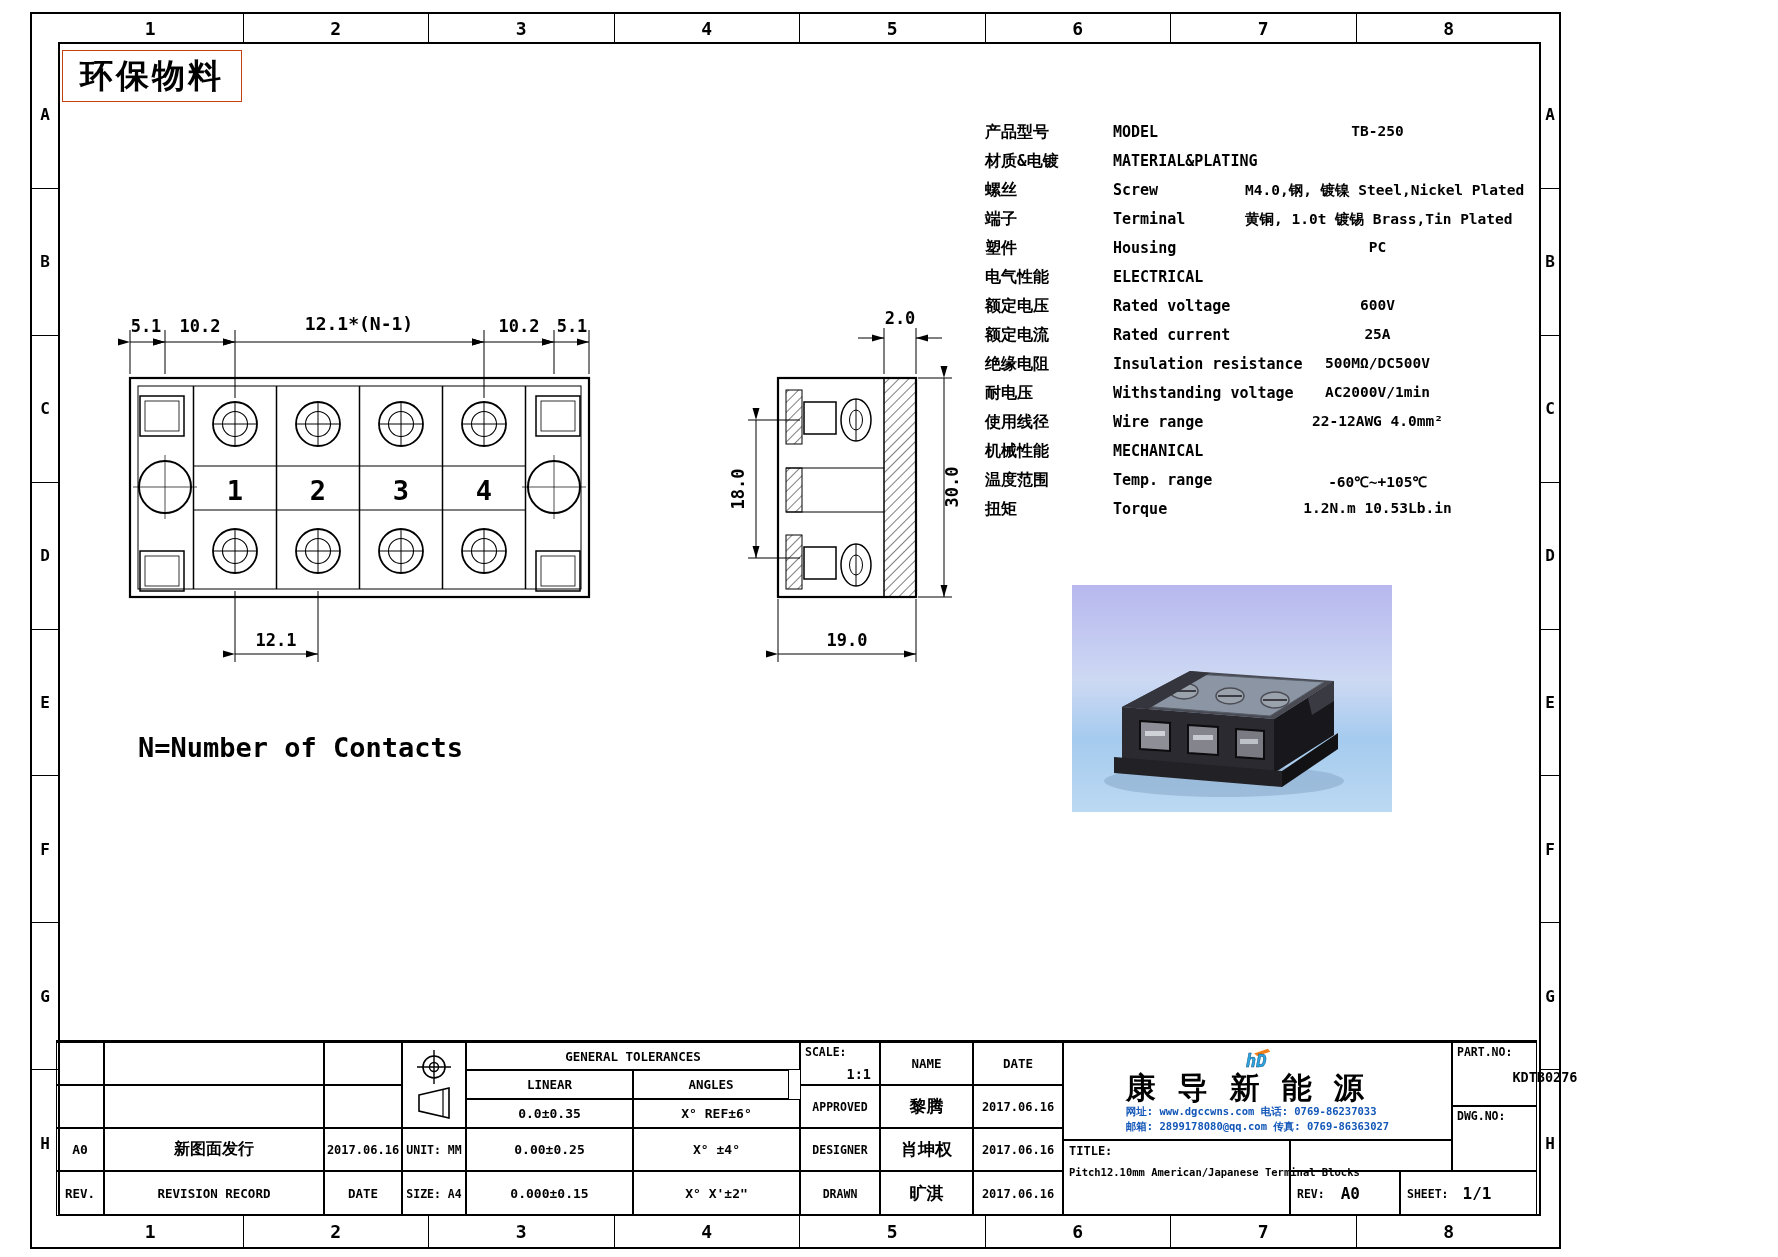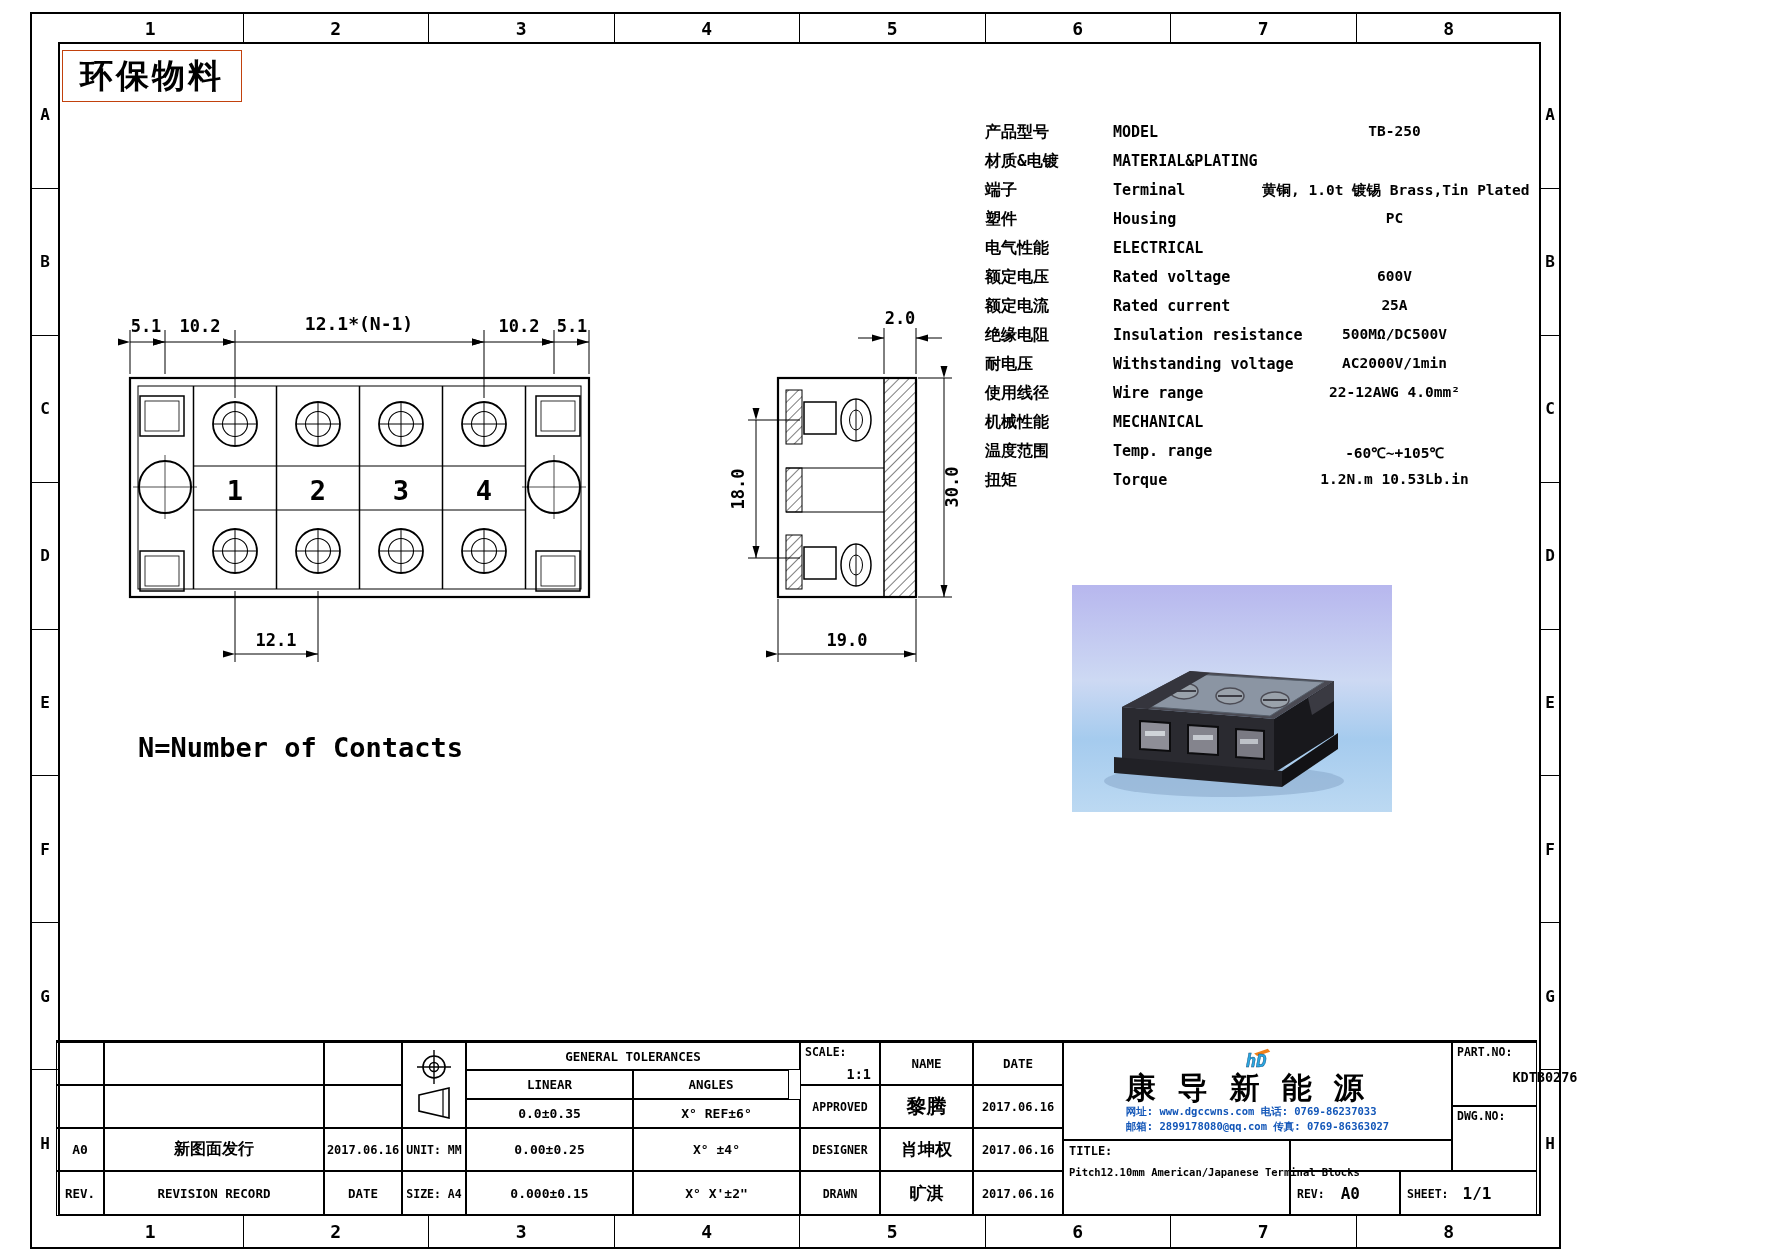--- a/index.html
+++ b/index.html
@@ -22,21 +22,21 @@
   .strip-left .gcell,.strip-right .gcell{border-bottom:1.5px solid #000;font-size:16px;}
   .strip-left .gcell:last-child,.strip-right .gcell:last-child{border-bottom:none;}
   
   .stamp{position:absolute;left:62px;top:50px;width:178px;height:50px;border:1px solid #c2410c;
          font-size:33px;font-weight:bold;letter-spacing:3px;display:flex;align-items:center;justify-content:center;}
   
   .specs{position:absolute;left:985px;top:118px;width:525px;}
   .spec-row{position:relative;height:29px;white-space:nowrap;}
   .sp-cn{position:absolute;left:0;top:4px;font-size:16px;font-weight:bold;}
   .sp-en{position:absolute;left:128px;top:5px;font-size:15px;font-weight:bold;}
-  .sp-val{position:absolute;left:260px;top:5px;width:265px;text-align:center;font-size:14.5px;font-weight:bold;margin-left:17px;}
+  .sp-val{position:absolute;left:260px;top:5px;width:265px;text-align:center;font-size:14.5px;font-weight:bold;}
   
   svg text{font-family:"DejaVu Sans Mono","Liberation Mono",monospace;}
   
   .photo{position:absolute;left:1072px;top:585px;width:320px;height:227px;
          background:linear-gradient(180deg,#b7b7ee 0%,#cdd9f3 42%,#a5cbee 68%,#bcd9f2 100%);}
   
   .tblock{position:absolute;left:56px;top:1040px;width:1481px;height:174px;border-top:2px solid #000;}
   .tc{position:absolute;border:1.5px solid #000;box-sizing:border-box;display:flex;
       align-items:center;justify-content:center;font-size:13px;font-weight:bold;white-space:nowrap;}
   .tc.lab{font-size:12.5px;}
@@ -104,20 +104,25 @@
   <div class="specs">
     <div class="spec-row">
         <span class="sp-cn">产品型号</span>
         <span class="sp-en">MODEL</span>
         <span class="sp-val">TB-250</span>
       </div>
     <div class="spec-row">
         <span class="sp-cn">材质&amp;电镀</span>
         <span class="sp-en">MATERIAL&amp;PLATING</span>
         <span class="sp-val"></span>
+      </div>
+    <div class="spec-row">
+        <span class="sp-cn">螺丝</span>
+        <span class="sp-en">Screw</span>
+        <span class="sp-val">M4.0,钢, 镀镍 Steel,Nickel Plated</span>
       </div>
     <div class="spec-row">
         <span class="sp-cn">端子</span>
         <span class="sp-en">Terminal</span>
         <span class="sp-val">黄铜, 1.0t 镀锡 Brass,Tin Plated</span>
       </div>
     <div class="spec-row">
         <span class="sp-cn">塑件</span>
         <span class="sp-en">Housing</span>
         <span class="sp-val">PC</span>
@@ -404,21 +409,21 @@
     <div class="tc" style="left:410px;top:129px;width:167px;height:45px;">0.000±0.15</div>
     <div class="tc" style="left:577px;top:129px;width:167px;height:45px;">X° X'±2"</div>
 
     <div class="tc corner" style="left:744px;top:0;width:80px;height:43px;">
       <span class="stack-lab">SCALE:</span>
       <span class="stack-val" style="align-self:flex-end;margin-top:2px;">1:1</span>
     </div>
     <div class="tc lab" style="left:824px;top:0;width:93px;height:43px;">NAME</div>
     <div class="tc lab" style="left:917px;top:0;width:90px;height:43px;">DATE</div>
     <div class="tc lab" style="left:744px;top:43px;width:80px;height:43px;font-size:11.5px;">APPROVED</div>
-    <div class="tc" style="left:824px;top:43px;width:93px;height:43px;font-size:20px;">黎腾</div>
+    <div class="tc" style="left:824px;top:43px;width:93px;height:43px;font-size:17px;">黎腾</div>
     <div class="tc" style="left:917px;top:43px;width:90px;height:43px;font-size:12px;">2017.06.16</div>
     <div class="tc lab" style="left:744px;top:86px;width:80px;height:43px;font-size:11.5px;">DESIGNER</div>
     <div class="tc" style="left:824px;top:86px;width:93px;height:43px;font-size:17px;">肖坤权</div>
     <div class="tc" style="left:917px;top:86px;width:90px;height:43px;font-size:12px;">2017.06.16</div>
     <div class="tc lab" style="left:744px;top:129px;width:80px;height:45px;font-size:11.5px;">DRAWN</div>
     <div class="tc" style="left:824px;top:129px;width:93px;height:45px;font-size:17px;">旷淇</div>
     <div class="tc" style="left:917px;top:129px;width:90px;height:45px;font-size:12px;">2017.06.16</div>
 
     <div class="logo-cell" style="left:1007px;top:0;width:389px;height:98px;flex-direction:column;">
       <svg width="86" height="84" viewBox="0 0 86 84">

